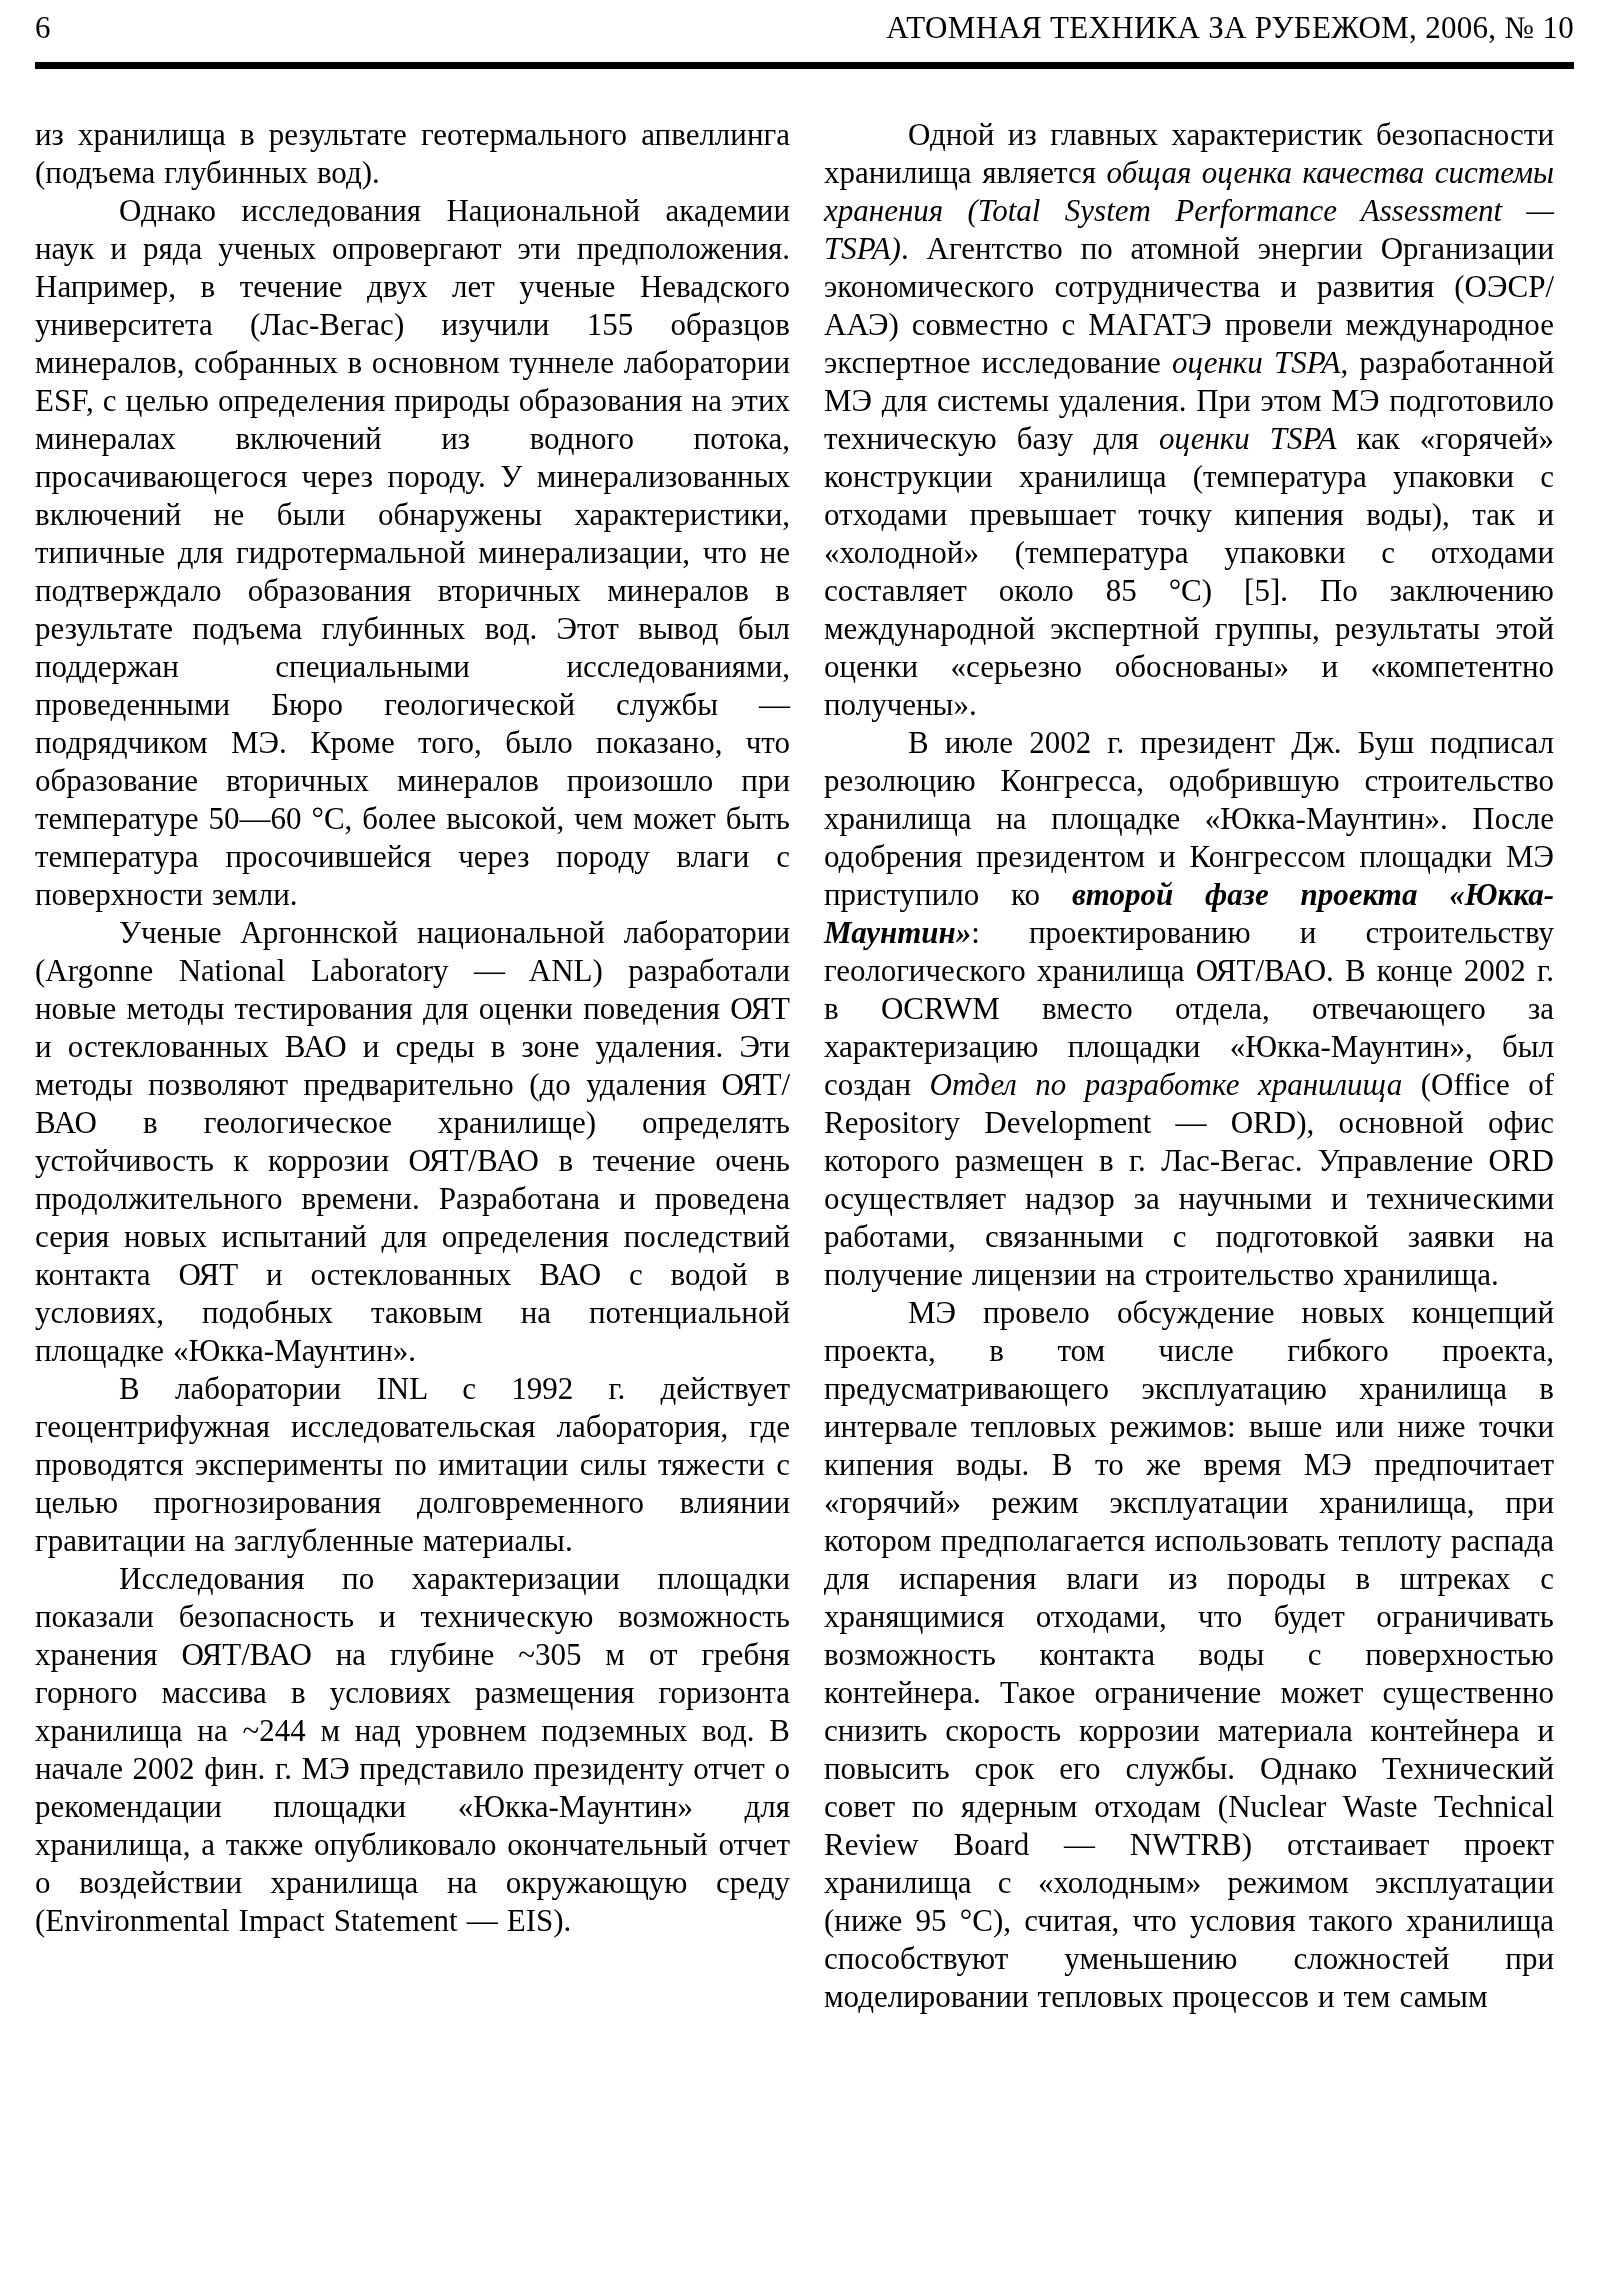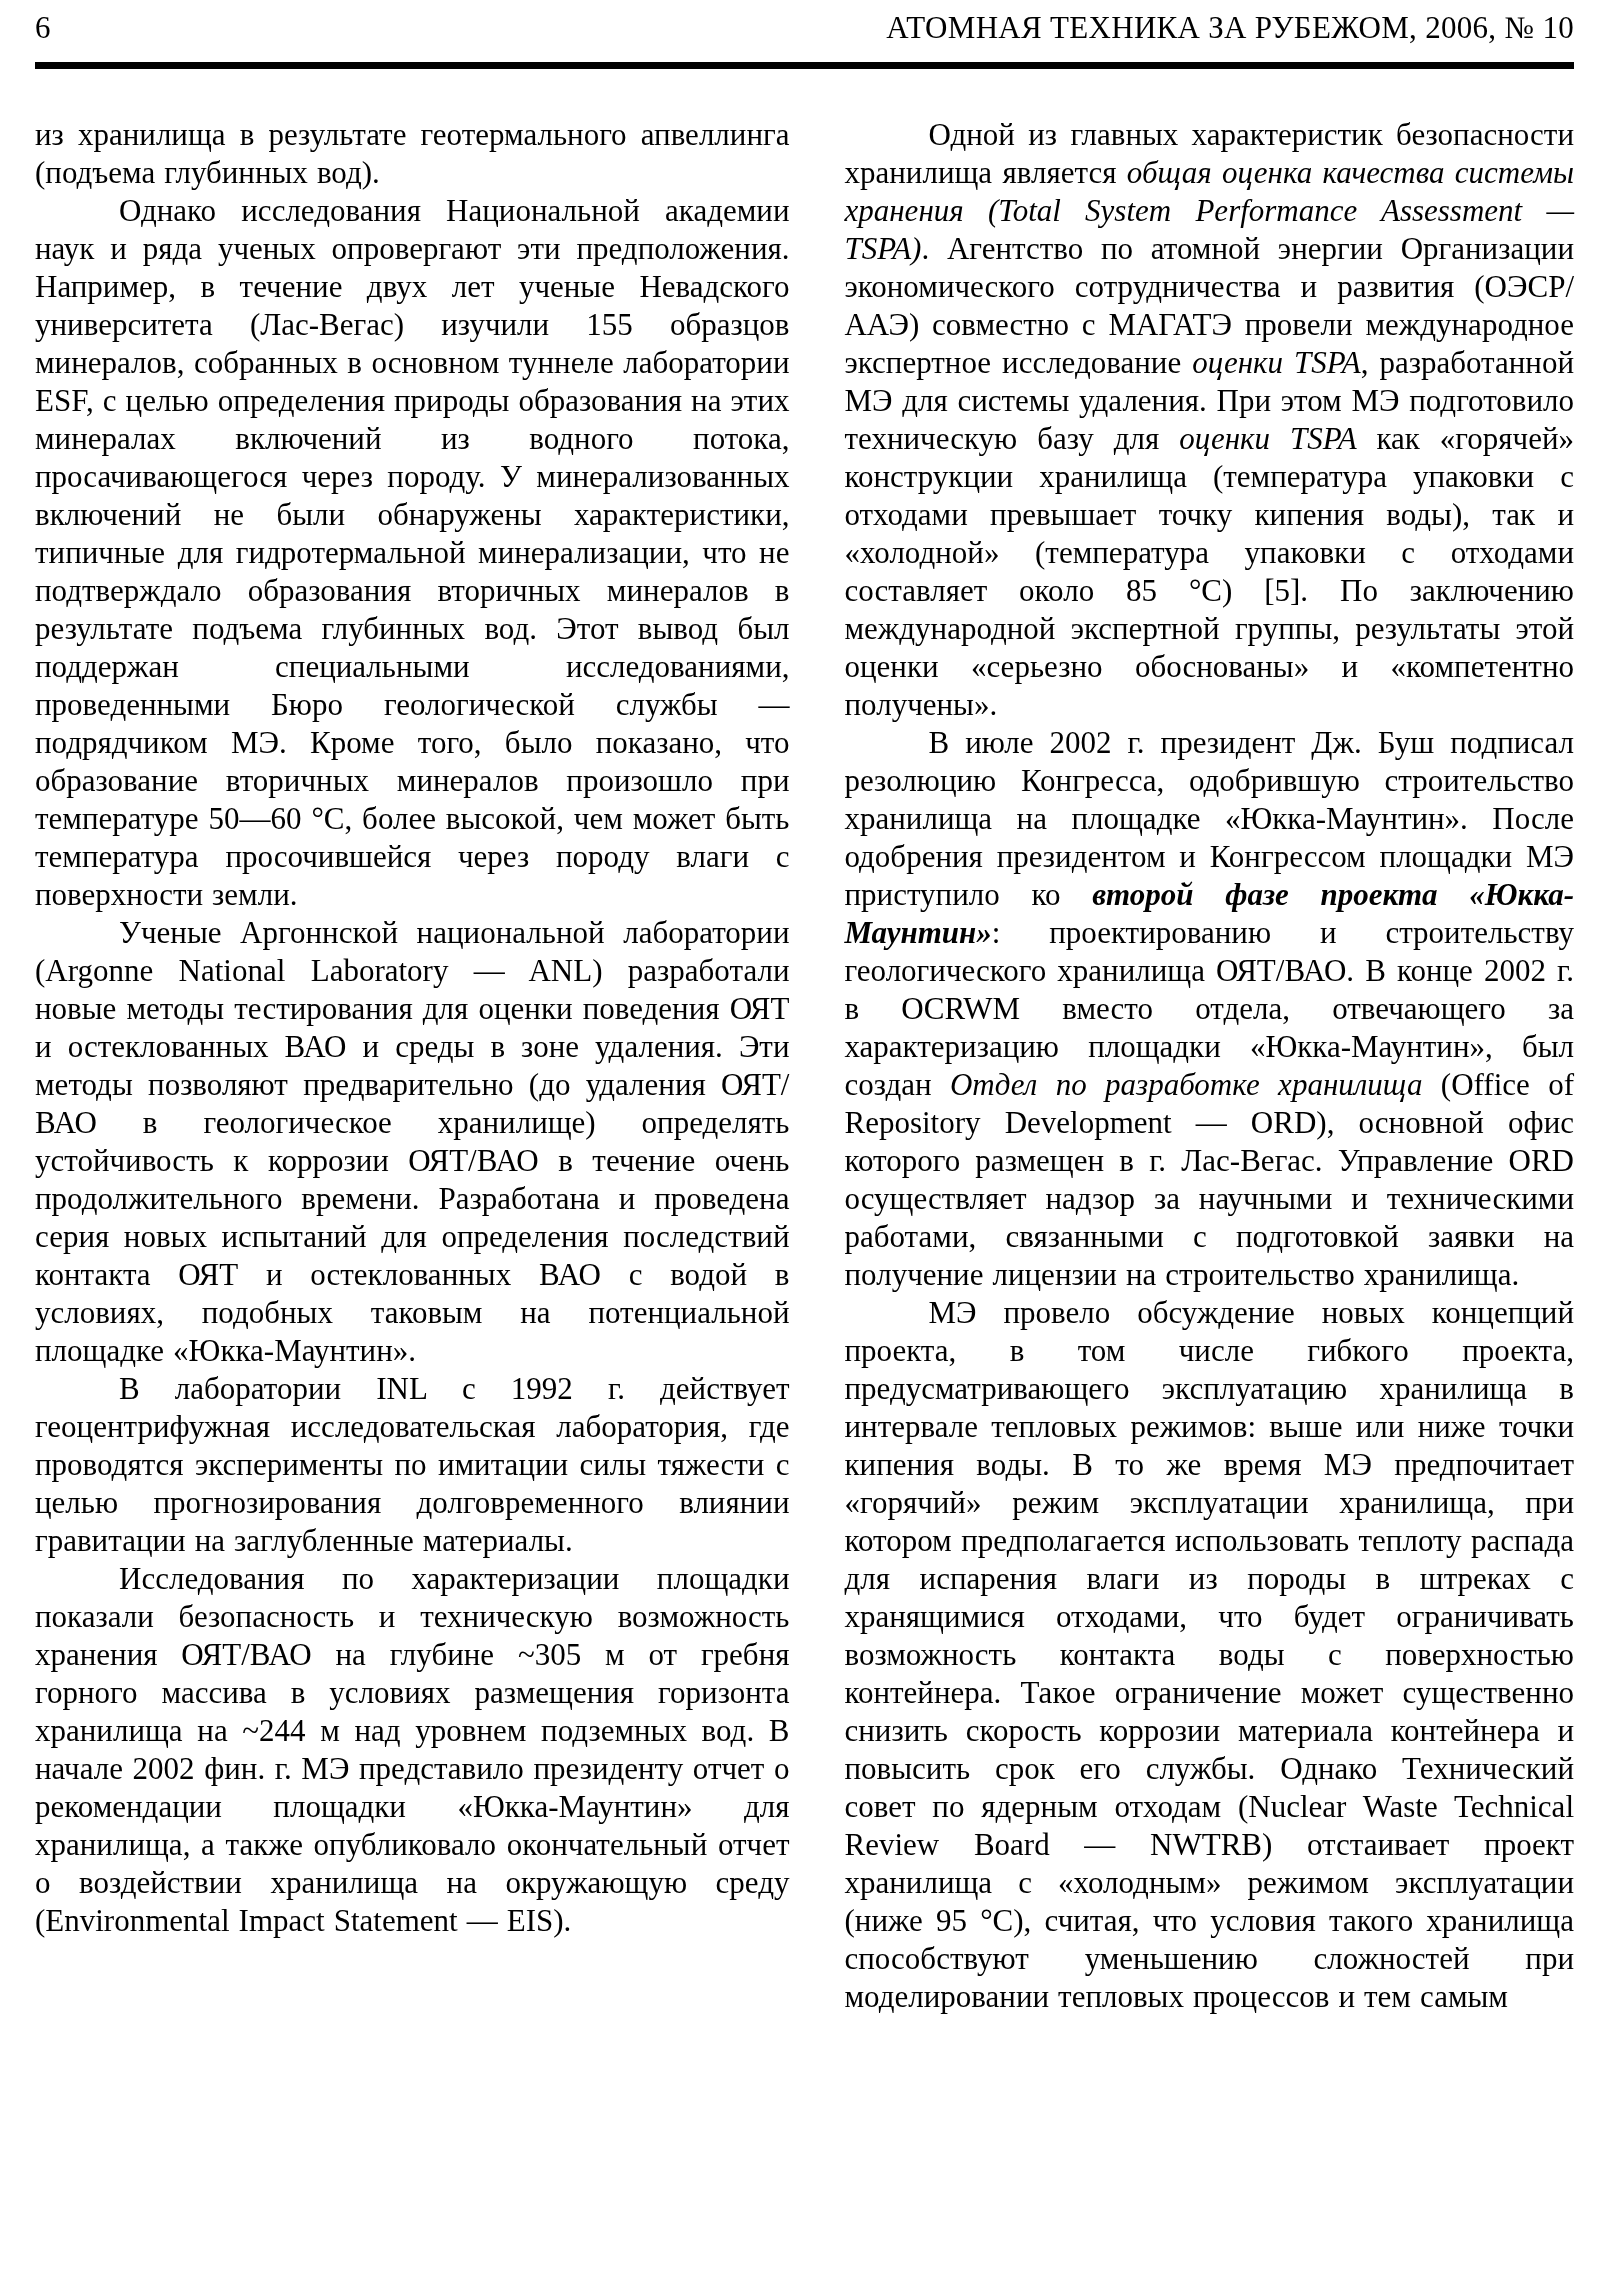--- a/index.html
+++ b/index.html
@@ -32,21 +32,21 @@
     letter-spacing: 0.3px;
     white-space: nowrap;
   }
   .header-rule {
     height: 6.7px;
     background: #000000;
     margin-top: 15px;
   }
   .columns {
     display: flex;
-    gap: 55px;
+    gap: 34px;
     margin-top: 47px;
   }
   .column {
     box-sizing: border-box;
   }
   .column-left  { width: 755px; }
   .column-right { width: 730px; }
   p.para {
     margin: 0;
     text-align: justify;

